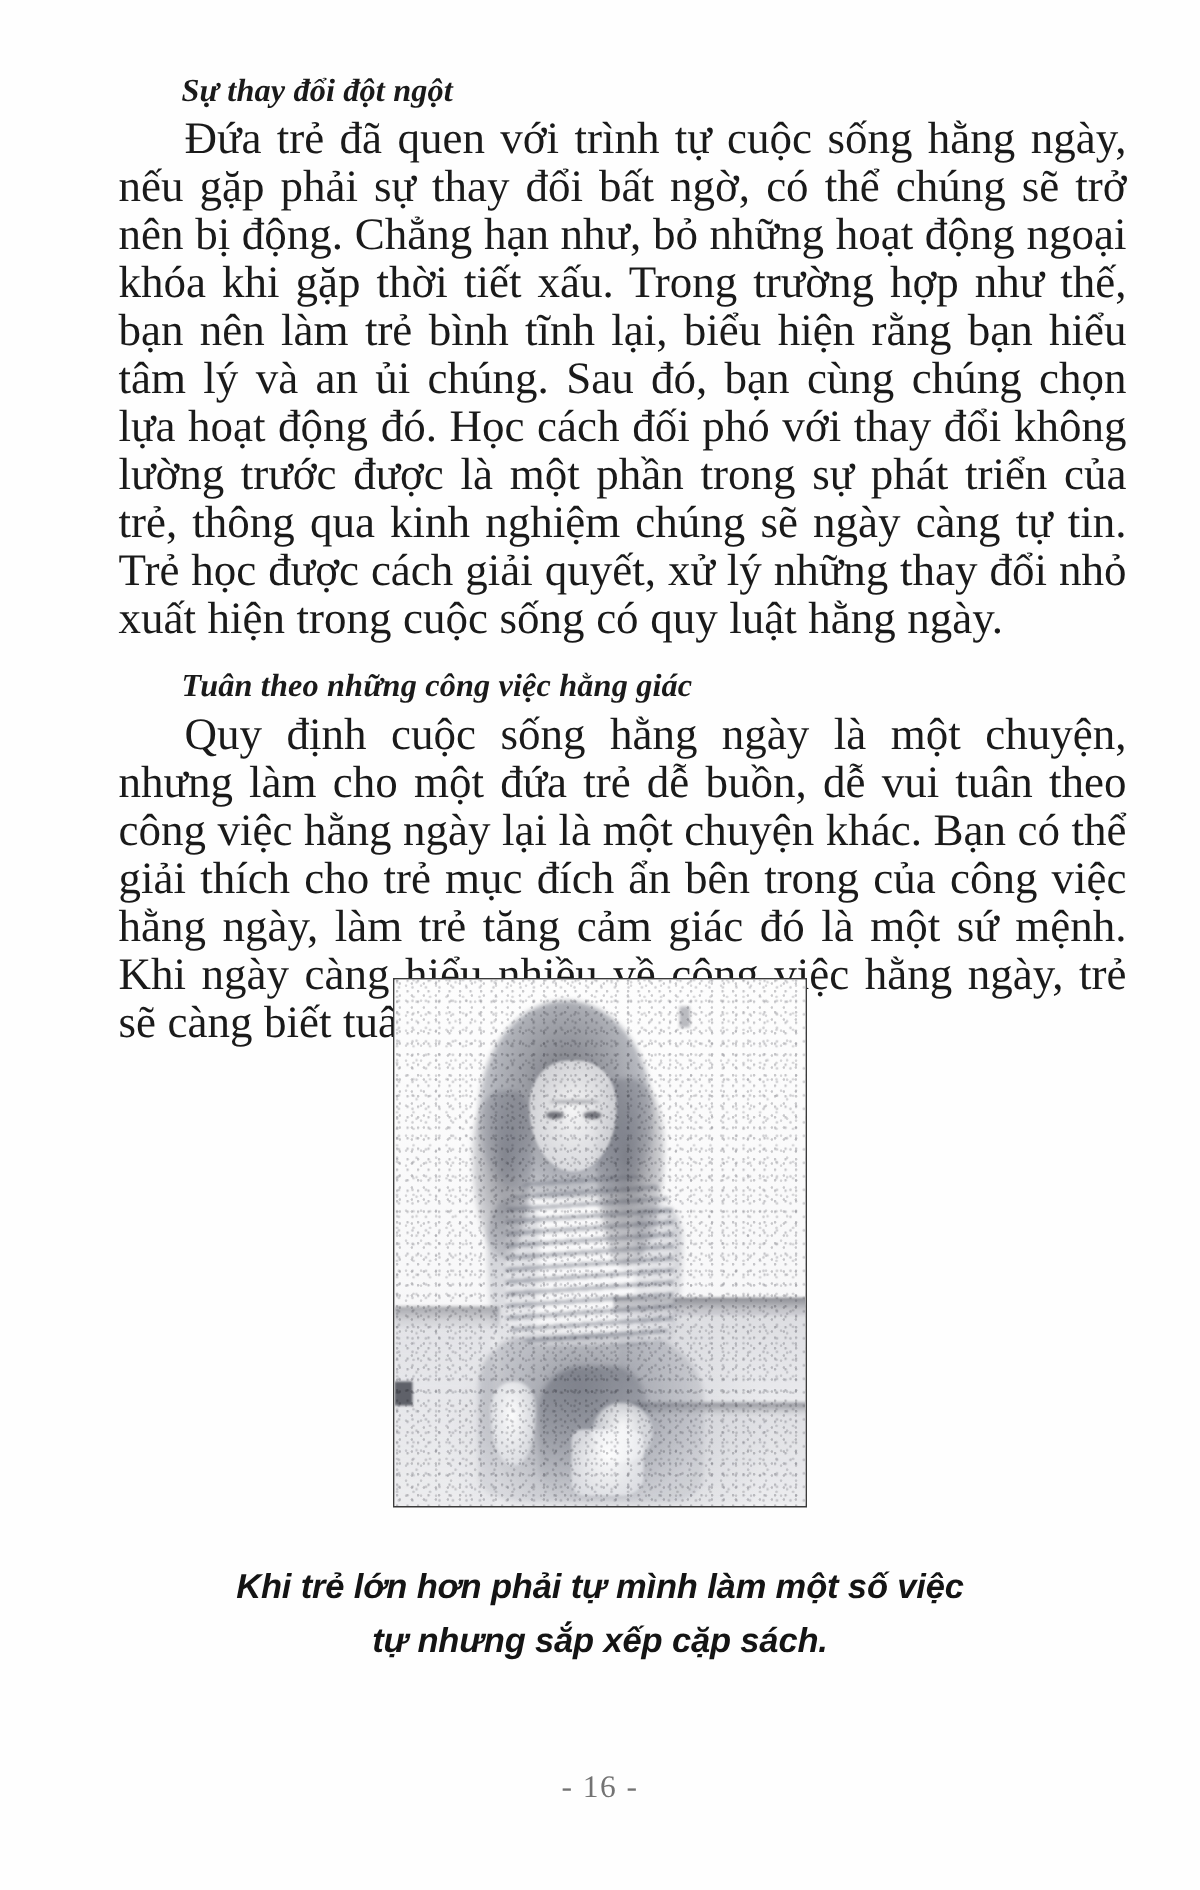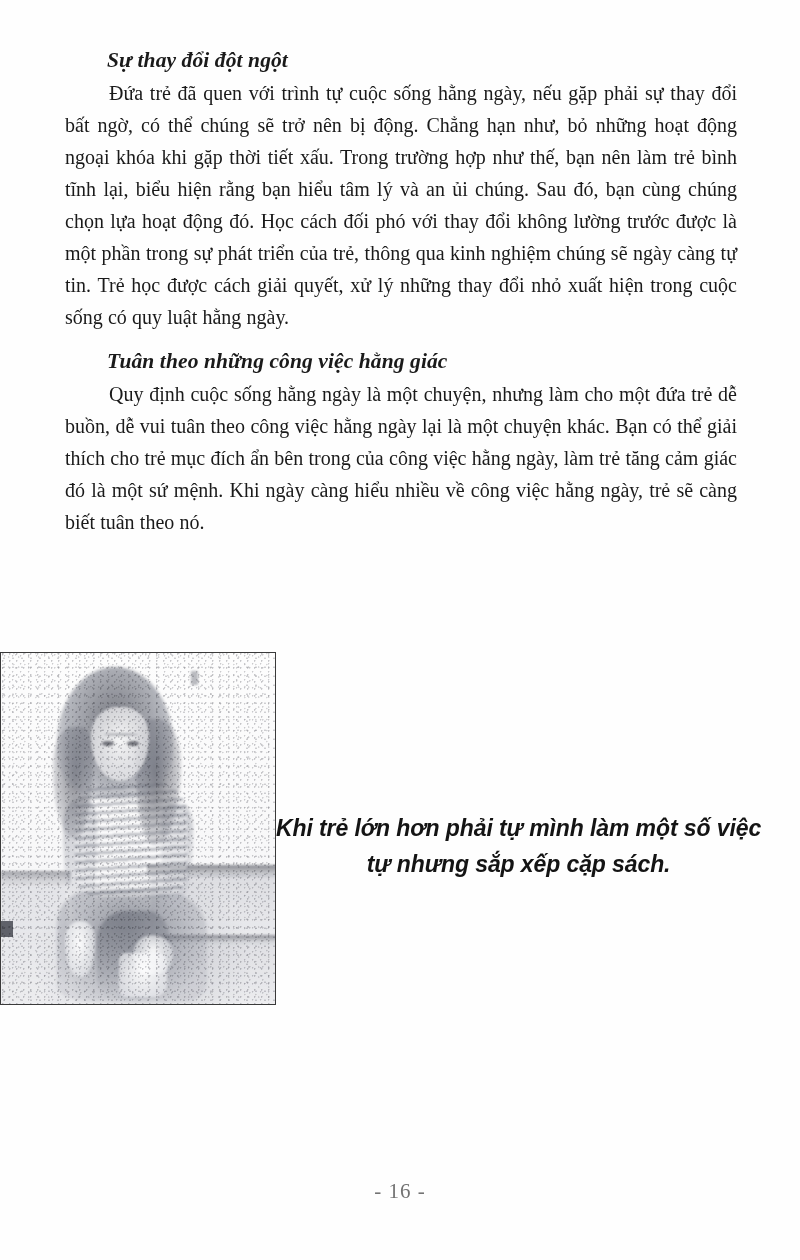--- a/index.html
+++ b/index.html
@@ -18,56 +18,56 @@
 
   .page {
     position: absolute;
     inset: 0;
     background: #fefefe;
   }
 
   
   .column {
     position: absolute;
-    left: 65px;
+    left: 79px;
     top: 44px;
     width: 672px;
   }
 
   .section-heading {
     font-style: italic;
     font-size: 21.5px;
     line-height: 32px;
     margin: 0 0 1px 42px;
     letter-spacing: 0.1px;
     white-space: nowrap;
     font-family: "Liberation Serif", "DejaVu Serif", serif;
   }
 
   .body-par {
     margin: 0;
-    font-size: 20px;
+    font-size: 30px;
     line-height: 32px;
     text-align: justify;
     text-align-last: left;
     text-indent: 44px;
     word-spacing: 0.2px;
     hyphens: none;
   }
 
   .par-gap { height: 12px; }
 
   
   .figure-wrap {
     position: absolute;
     left: 0;
     right: 0;
     top: 652px;
     display: flex;
-    flex-direction: row;
+    flex-direction: column;
     align-items: center;
   }
 
   .photo-frame {
     width: 276px;
     height: 353px;
     border: 1.5px solid #3a3a3a;
     box-sizing: border-box;
     background: #fbfbfb;
     position: relative;

